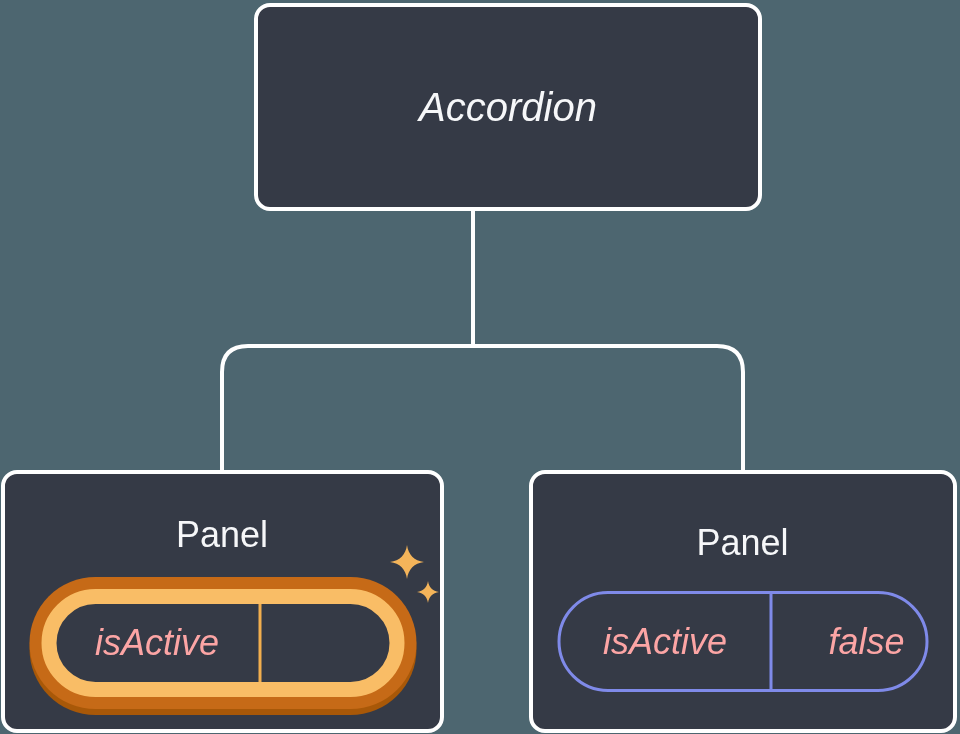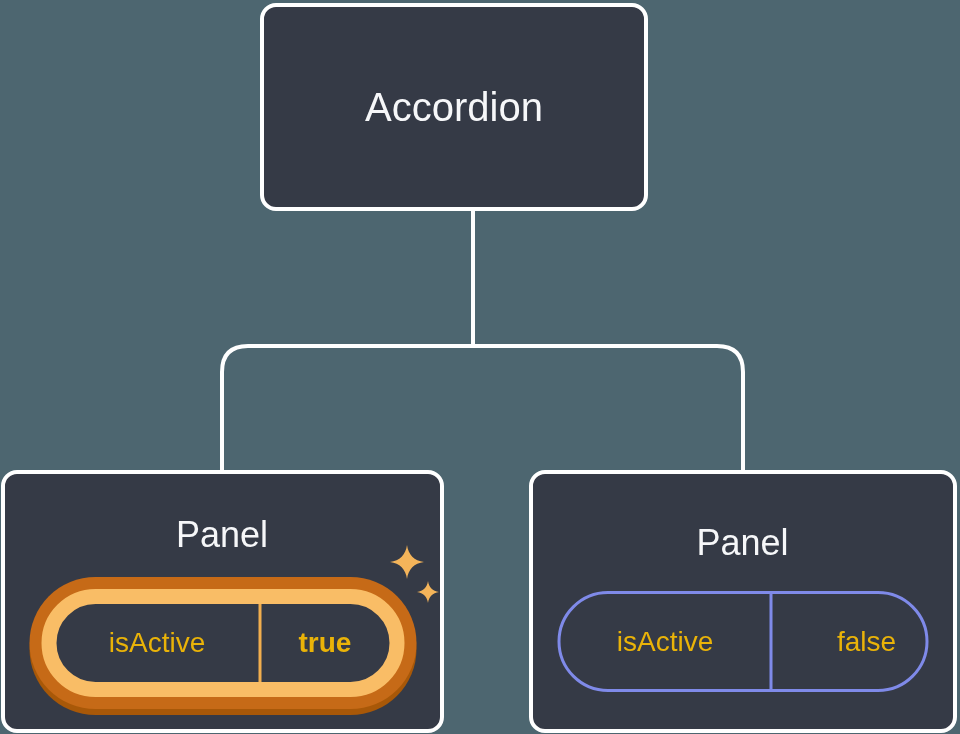--- a/index.html
+++ b/index.html
@@ -19,23 +19,23 @@
   }
   .node {
     position: absolute;
     box-sizing: border-box;
     background: #353a46;
     border: 4px solid #ffffff;
     border-radius: 16px;
     z-index: 2;
   }
   .node-root {
-    left: 260px; top: 3px;
-    width: 388px; height: 208px;
-    display: flex; align-items: center; justify-content: center;
+    left: 254px; top: 3px;
+    width: 508px; height: 208px;
+    display: flex; align-items: center; justify-content: center; font-style: italic;
   }
   .root-label {
     color: #f6f7f9;
     font-size: 40px;
     line-height: 1;
   }
   .node-panel-left  { left: 1px;   top: 470px; width: 443px; height: 263px; }
   .node-panel-right { left: 529px; top: 470px; width: 428px; height: 263px; }
   .panel-title {
     position: absolute;
@@ -88,23 +88,24 @@
   .pill-inactive .pill-cell-value { flex: 1; margin-left: 35px; }
   .pill-divider-inactive {
     width: 3px;
     background: #7f8ae9;
   }
 
   .pill-cell {
     display: flex;
     align-items: center;
     justify-content: center;
-    color: #eab308;
-    font-size: 28px;
+    color: #fca5a5;
+    font-size: 36px;
     line-height: 1;
+    font-style: italic;
   }
 
   .sparkles {
     position: absolute;
     left: 383px; top: 71px;
     width: 52px; height: 62px;
     overflow: visible;
     z-index: 4;
   }
 </style>
@@ -121,21 +122,20 @@
   <div class="node node-root">
     <span class="root-label">Accordion</span>
   </div>
 
   <div class="node node-panel-left">
     <div class="panel-title">Panel</div>
 
     <div class="pill-active">
       <div class="pill-cell pill-cell-name">isActive</div>
       <div class="pill-divider-active"></div>
-      <div class="pill-cell pill-cell-value">true</div>
     </div>
 
     <svg class="sparkles" viewBox="0 0 52 62" aria-hidden="true">
       <path fill="#f4b45a" d="M19 0 C20.3 9.8 26.2 15.7 36 17 C26.2 18.3 20.3 24.2 19 34 C17.7 24.2 11.8 18.3 2 17 C11.8 15.7 17.7 9.8 19 0 Z"></path>
       <path fill="#f4b45a" d="M40 36 C40.9 42.4 44.6 46.1 51 47 C44.6 47.9 40.9 51.6 40 58 C39.1 51.6 35.4 47.9 29 47 C35.4 46.1 39.1 42.4 40 36 Z"></path>
     </svg>
   </div>
 
   <div class="node node-panel-right">
     <div class="panel-title">Panel</div>

